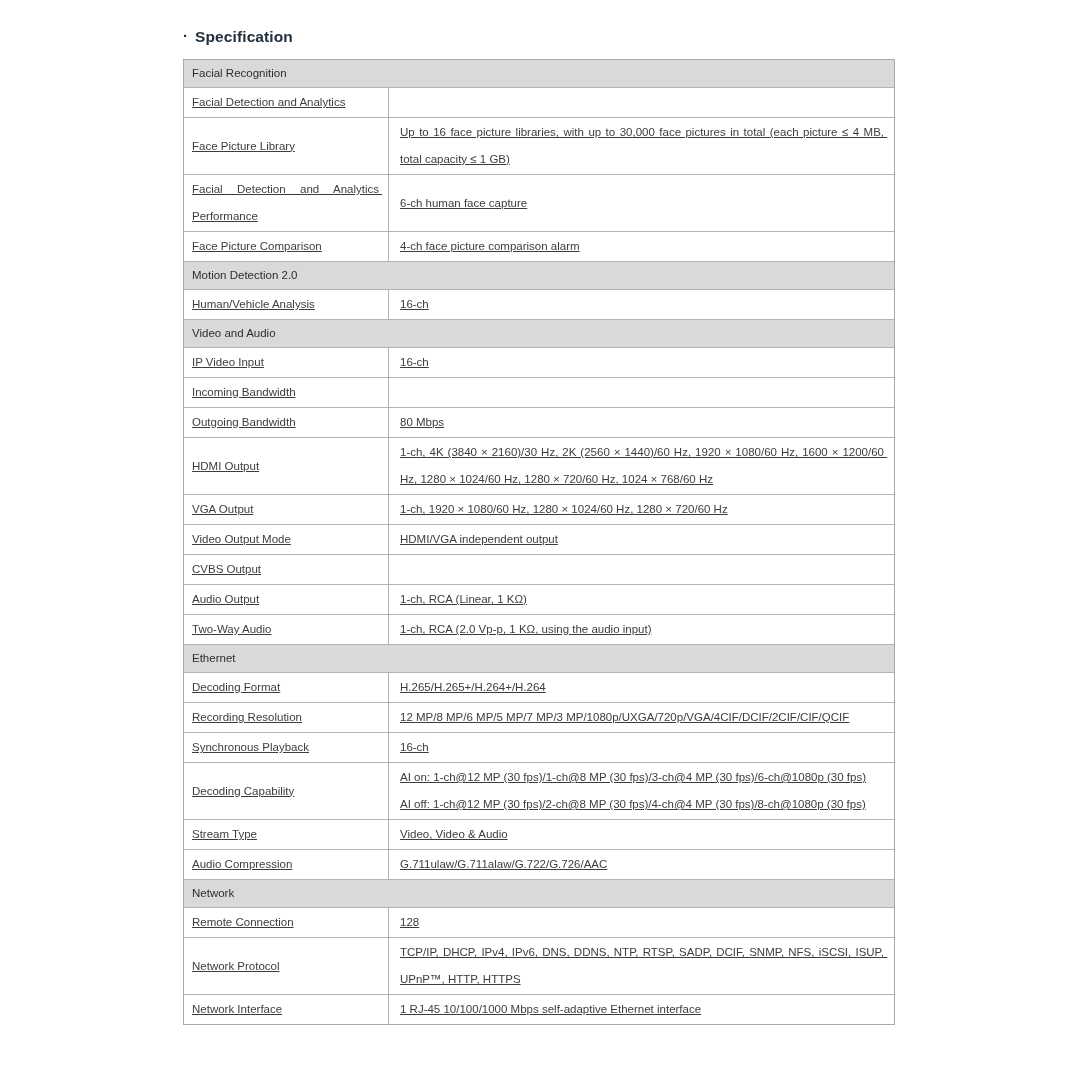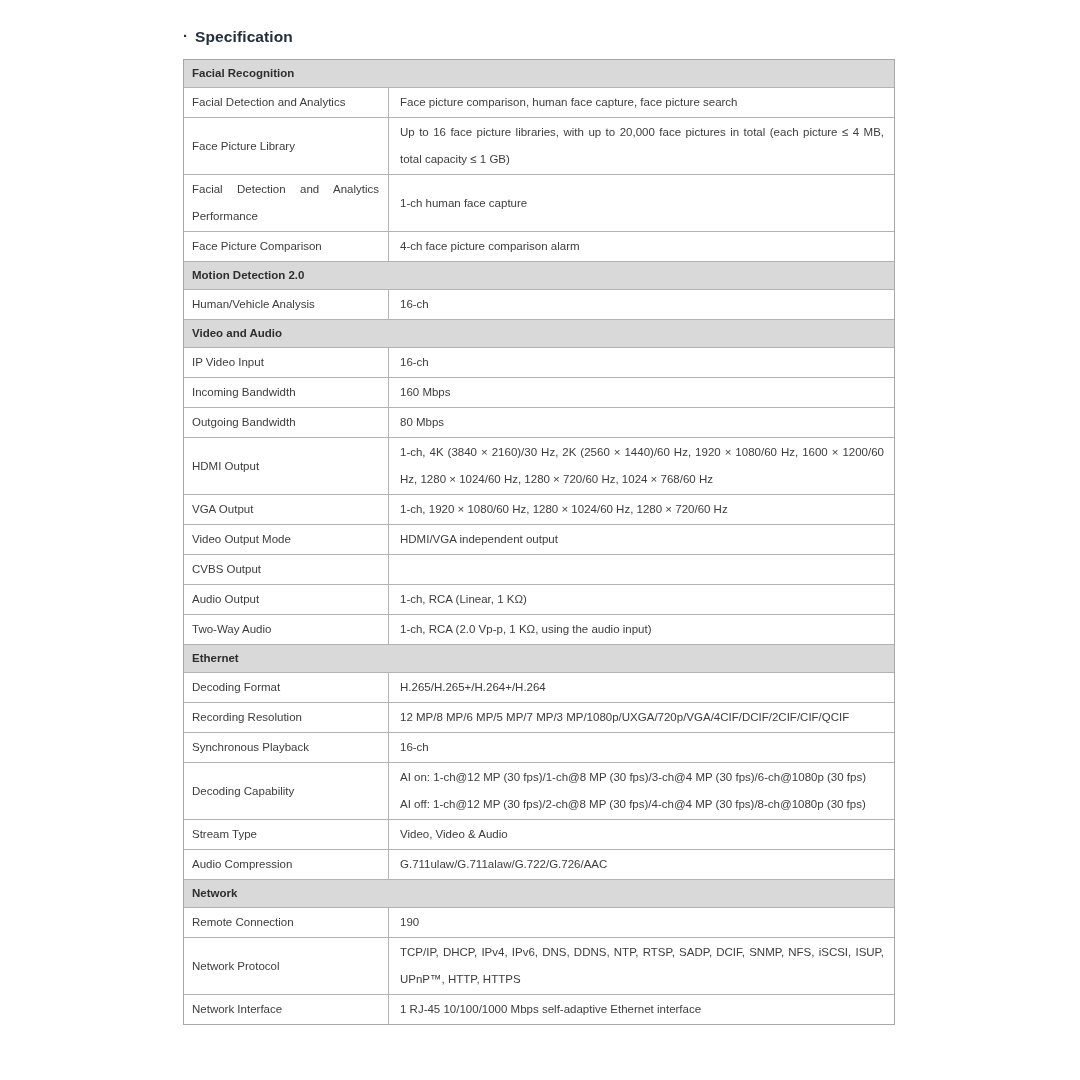--- a/index.html
+++ b/index.html
@@ -52,21 +52,21 @@
   .spec-table > .row:first-child { border-top: none; }
   .section-row {
     background: #d9d9d9;
     min-height: 27px;
     align-items: center;
     padding: 0 8px;
     box-sizing: border-box;
   }
   .section-row .section-label {
     font-size: 11.5px;
-    font-weight: bold;
+    font-weight: normal;
     color: #2e2e2e;
     line-height: 27px;
     text-align: center;
   }
   .cell-label {
     width: 205px;
     box-sizing: border-box;
     border-right: 1px solid #b3b3b3;
     padding: 1px 9px 1px 8px;
     display: flex;
@@ -79,60 +79,58 @@
     display: flex;
     align-items: center;
   }
   .cell-label span, .cell-value span {
     font-size: 11.5px;
     color: #3d3d3d;
     line-height: 27px;
     text-align: justify;
     white-space: pre-wrap;
     width: 100%;
+    text-decoration: underline;
   }
 </style>
 </head>
 <body>
 
 <div class="canvas">
   <div class="page">
     <div class="title-line">
       <span class="title-bullet">·</span>
       <span>Specification</span>
     </div>
     <div class="spec-table">
   <div class="row section-row">
     <span class="section-label">Facial Recognition</span>
   </div>
 
   <div class="row">
     <div class="cell-label">
       <span>Facial Detection and Analytics</span>
     </div>
-    <div class="cell-value">
-      <span>Face picture comparison, human face capture, face picture search</span>
-    </div>
   </div>
 
   <div class="row">
     <div class="cell-label">
       <span>Face Picture Library</span>
     </div>
     <div class="cell-value">
-      <span>Up to 16 face picture libraries, with up to 20,000 face pictures in total (each picture ≤ 4 MB, total capacity ≤ 1 GB)</span>
+      <span>Up to 16 face picture libraries, with up to 30,000 face pictures in total (each picture ≤ 4 MB, total capacity ≤ 1 GB)</span>
     </div>
   </div>
 
   <div class="row">
     <div class="cell-label">
       <span>Facial Detection and Analytics Performance</span>
     </div>
     <div class="cell-value">
-      <span>1-ch human face capture</span>
+      <span>6-ch human face capture</span>
     </div>
   </div>
 
   <div class="row">
     <div class="cell-label">
       <span>Face Picture Comparison</span>
     </div>
     <div class="cell-value">
       <span>4-ch face picture comparison alarm</span>
     </div>
@@ -160,23 +158,20 @@
       <span>IP Video Input</span>
     </div>
     <div class="cell-value">
       <span>16-ch</span>
     </div>
   </div>
 
   <div class="row">
     <div class="cell-label">
       <span>Incoming Bandwidth</span>
-    </div>
-    <div class="cell-value">
-      <span>160 Mbps</span>
     </div>
   </div>
 
   <div class="row">
     <div class="cell-label">
       <span>Outgoing Bandwidth</span>
     </div>
     <div class="cell-value">
       <span>80 Mbps</span>
     </div>
@@ -294,21 +289,21 @@
 
   <div class="row section-row">
     <span class="section-label">Network</span>
   </div>
 
   <div class="row">
     <div class="cell-label">
       <span>Remote Connection</span>
     </div>
     <div class="cell-value">
-      <span>190</span>
+      <span>128</span>
     </div>
   </div>
 
   <div class="row">
     <div class="cell-label">
       <span>Network Protocol</span>
     </div>
     <div class="cell-value">
       <span>TCP/IP, DHCP, IPv4, IPv6, DNS, DDNS, NTP, RTSP, SADP, DCIF, SNMP, NFS, iSCSI, ISUP, UPnP™, HTTP, HTTPS</span>
     </div>

